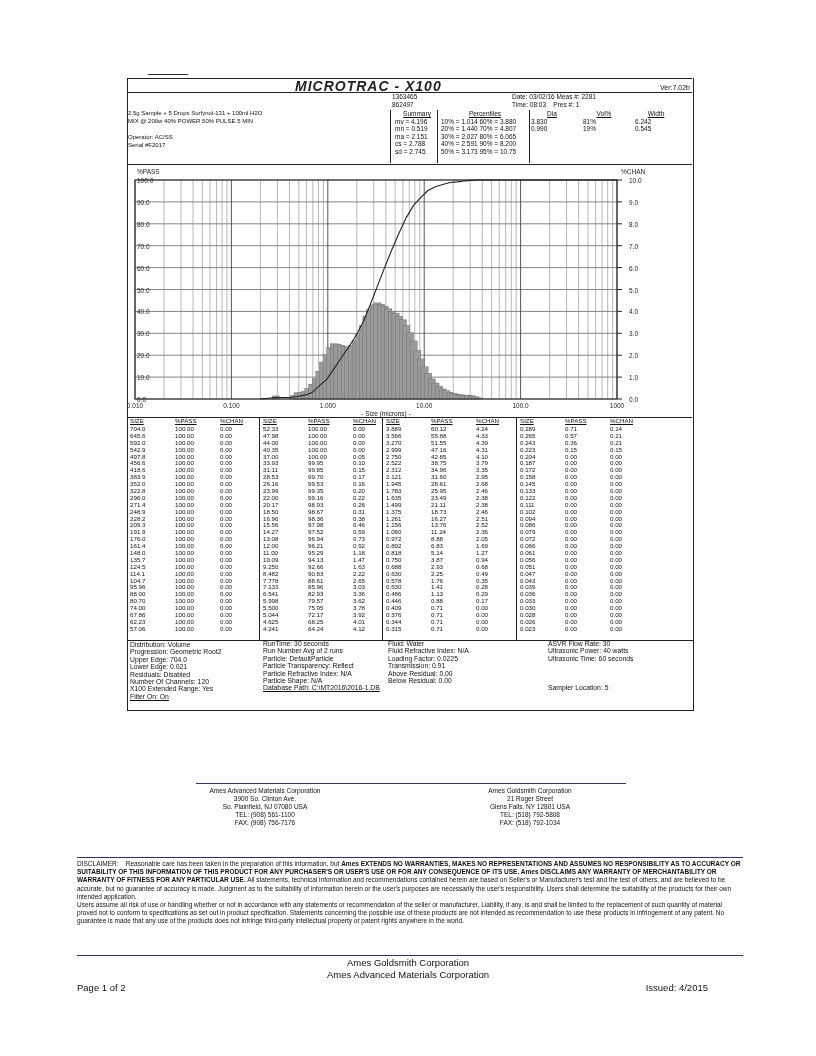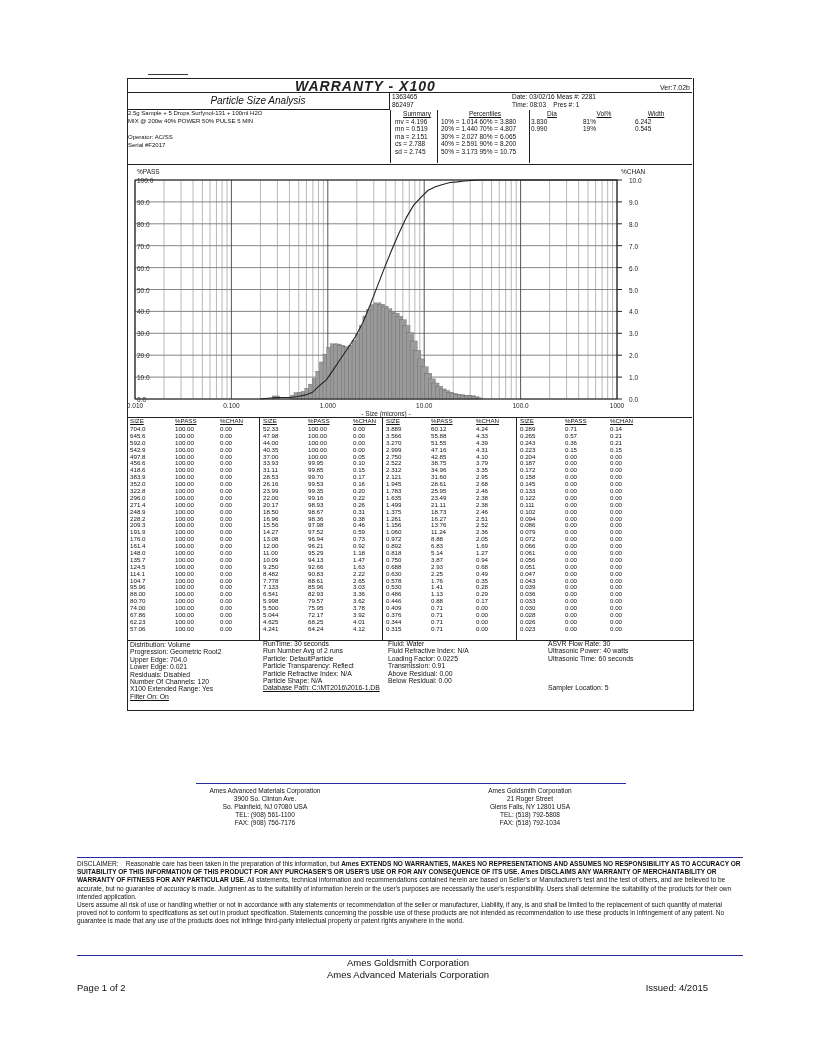--- a/index.html
+++ b/index.html
@@ -35,26 +35,25 @@
   .page{position:absolute;left:77px;top:982px;font-size:9.5px;}
   .issued{position:absolute;right:108px;top:982px;font-size:9.5px;}
 </style>
 </head>
 <body>
 
 <div class="topline"></div>
 <div class="report"></div>
 
 <div class="brand">
-  <div class="title">WARRANTY - X100</div>
+  <div class="title">MICROTRAC - X100</div>
   <div class="ver">Ver:7.02b</div>
 </div>
 
 <div class="hdr">
-  <div class="psa">Particle Size Analysis</div>
   <div class="ids">
     <div>1363465</div>
     <div>862497</div>
   </div>
   <div class="datebox">
     <div><span>Date:</span> <span>03/02/16</span> <span>Meas #:</span> <span>2281</span></div>
     <div><span>Time:</span> <span>08:03</span> &nbsp;&nbsp;&nbsp;<span>Pres #:</span> <span>1</span></div>
   </div>
   <div class="sample">
     <div>2.5g Sample + 5 Drops Surfynol-131 + 100ml H2O</div>

